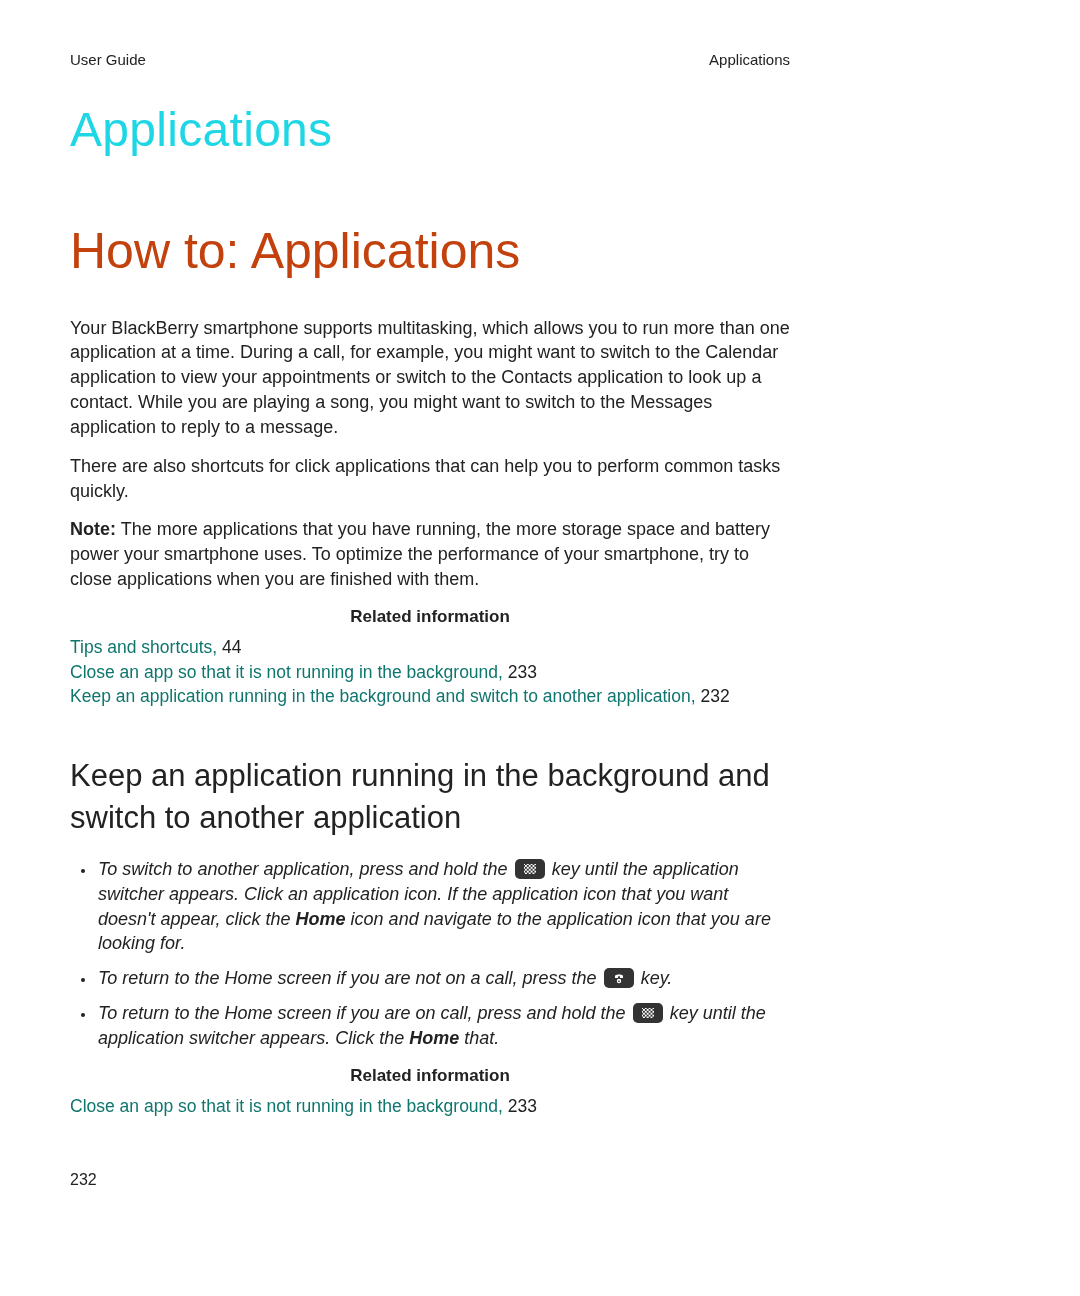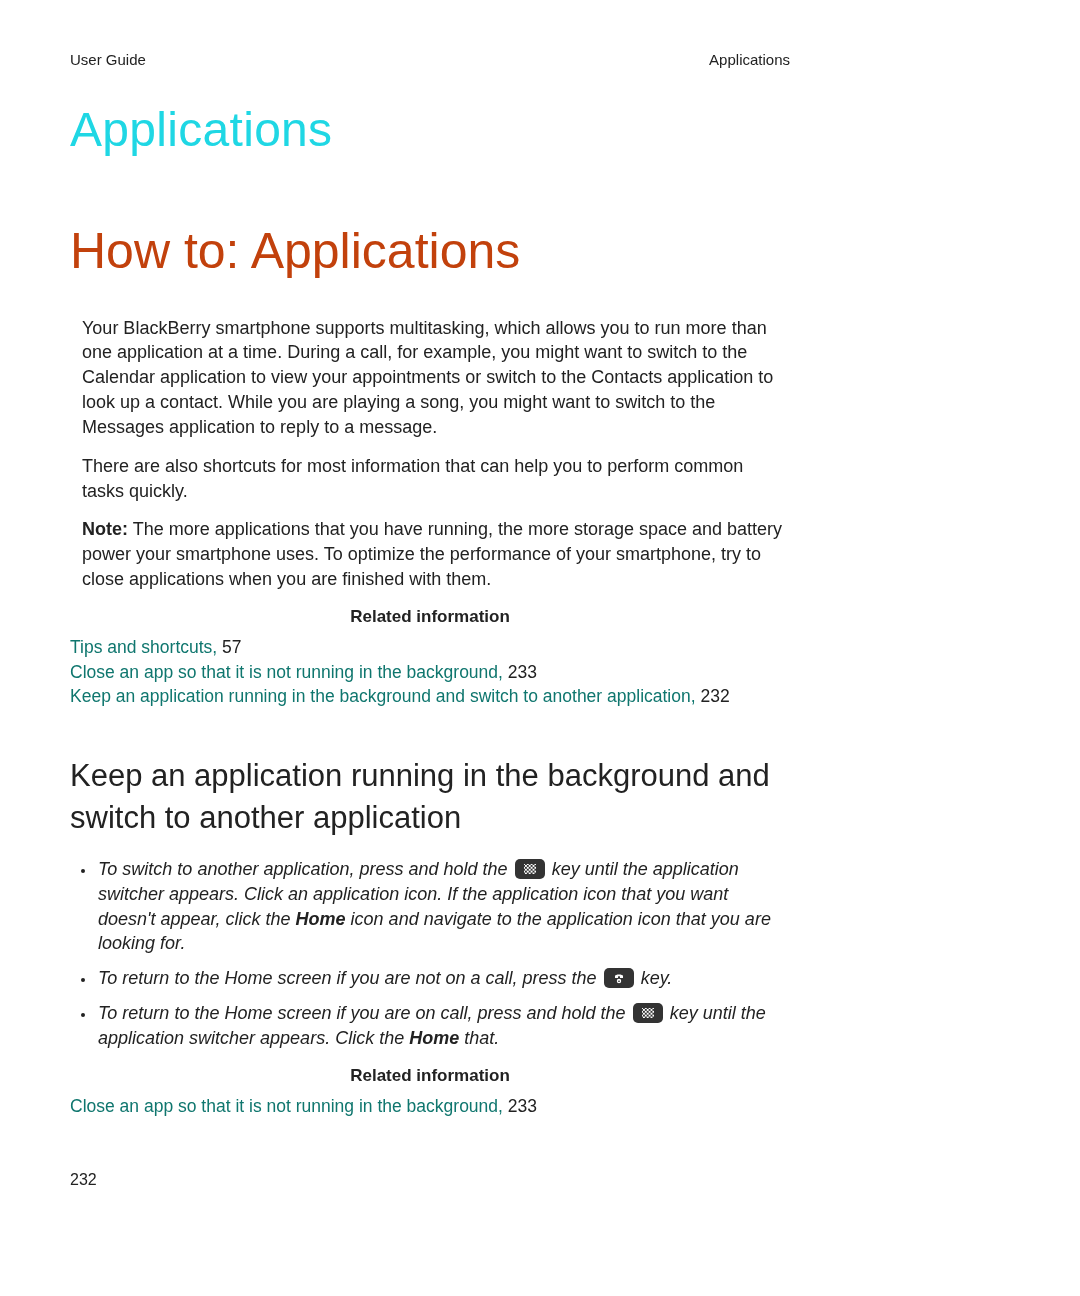--- a/index.html
+++ b/index.html
@@ -16,21 +16,21 @@
   .page {
     padding: 50px 70px 30px 70px;
     box-sizing: border-box;
     width: 860px;
     position: relative;
   }
   .hdr { display: flex; justify-content: space-between; font-size: 15px; color: #222; margin-bottom: 28px; }
   h1.title { font-weight: 300; font-size: 48px; color: #1fd7e4; margin: 8px 0 40px 0; letter-spacing: 0.3px; }
   h2.section { font-weight: 300; font-size: 50px; color: #c2410c; margin: 55px 0 30px 0; }
   h3.sub { font-weight: 400; font-size: 31px; color: #222; margin: 32px 0 18px 0; }
-  p { margin: 0 0 14px 12px; }
+  p { margin: 0 0 14px 0; }
   .para { font-size: 18px; line-height: 1.38; }
   .bold { font-weight: 700; }
   .related-h { font-weight: 700; font-size: 17px; margin: 8px 0 6px 0; text-align: center; }
   .link { color: #0f766e; }
   .ref-line { font-size: 17.5px; line-height: 1.42; }
   ul.bullets { margin: 2px 0 14px 0; padding-left: 26px; font-style: italic; }
   ul.bullets li { margin-bottom: 10px; font-size: 18px; line-height: 1.38; padding-left: 2px; }
   ul.bullets li::marker { font-size: 14px; }
   .key {
     display: inline-block;
@@ -63,28 +63,28 @@
     <span>User Guide</span>
     <span>Applications</span>
   </div>
 
   <h1 class="title">Applications</h1>
 
   <h2 class="section">How to: Applications</h2>
 
 
   <p class="para">Your BlackBerry smartphone supports multitasking, which allows you to run more than one application at a time. During a call, for example, you might want to switch to the Calendar application to view your appointments or switch to the Contacts application to look up a contact. While you are playing a song, you might want to switch to the Messages application to reply to a message.</p>
-  <p class="para">There are also shortcuts for most information that can help you to perform common tasks quickly.</p>
+  <p class="para">There are also shortcuts for click applications that can help you to perform common tasks quickly.</p>
   <p class="para">
     <span class="bold">Note:</span><span> The more applications that you have running, the more storage space and battery power your smartphone uses. To optimize the performance of your smartphone, try to close applications when you are finished with them.</span>
   </p>
 
   <div class="related-h">Related information</div>
   <div class="ref-line">
-    <span class="link">Tips and shortcuts,</span><span> 57</span>
+    <span class="link">Tips and shortcuts,</span><span> 44</span>
   </div>
   <div class="ref-line">
     <span class="link">Close an app so that it is not running in the background,</span><span> 233</span>
   </div>
   <div class="ref-line">
     <span class="link">Keep an application running in the background and switch to another application,</span><span> 232</span>
   </div>
 
   <h3 class="sub" style="margin-top:46px;">Keep an application running in the background and switch to another application</h3>
 

